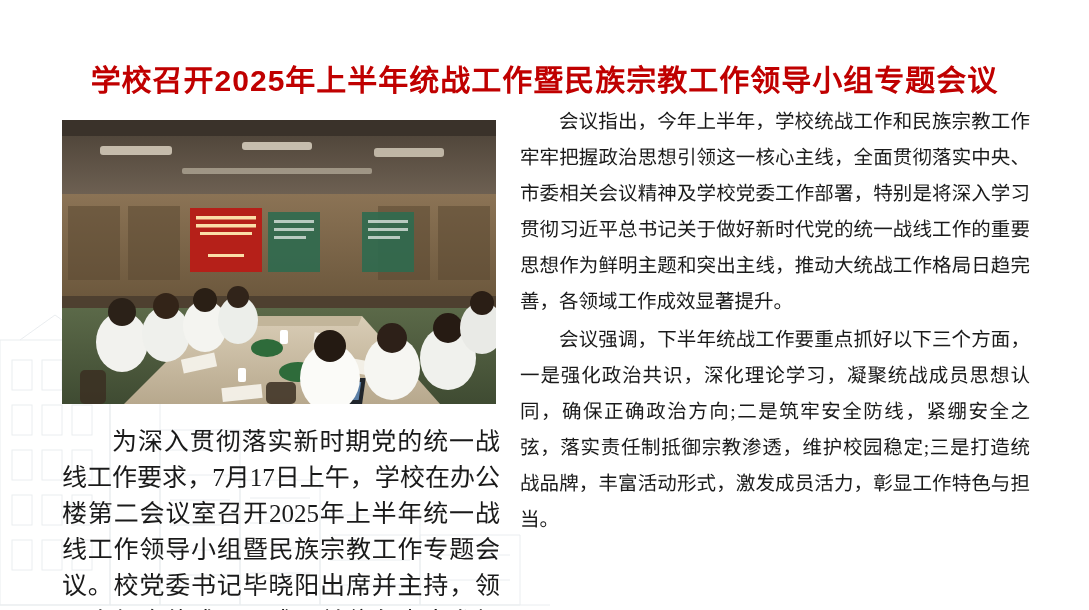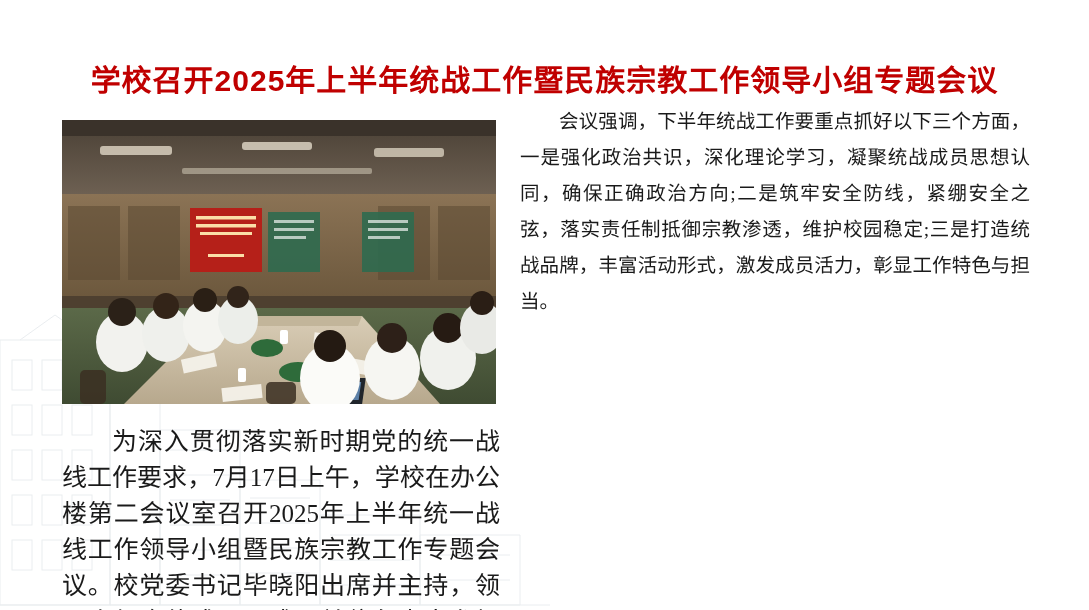--- a/index.html
+++ b/index.html
@@ -262,16 +262,17 @@
         <rect x="204" y="262" width="30" height="22" rx="5"></rect>
       </g>
     </svg>
   </div>
 
   <div class="left-text">
     <p>为深入贯彻落实新时期党的统一战线工作要求，7月17日上午，学校在办公楼第二会议室召开2025年上半年统一战线工作领导小组暨民族宗教工作专题会议。校党委书记毕晓阳出席并主持，领导小组全体成员及成员单位负责人参加会议。</p>
   </div>
 
   <div class="right-col">
+    <p>会议指出，今年上半年，学校统战工作和民族宗教工作牢牢把握政治思想引领这一核心主线，全面贯彻落实中央、市委相关会议精神及学校党委工作部署，特别是将深入学习贯彻习近平总书记关于做好新时代党的统一战线工作的重要思想作为鲜明主题和突出主线，推动大统战工作格局日趋完善，各领域工作成效显著提升。</p>
     <p>会议强调，下半年统战工作要重点抓好以下三个方面，一是强化政治共识，深化理论学习，凝聚统战成员思想认同，确保正确政治方向;二是筑牢安全防线，紧绷安全之弦，落实责任制抵御宗教渗透，维护校园稳定;三是打造统战品牌，丰富活动形式，激发成员活力，彰显工作特色与担当。</p>
   </div>
 
 </div>
 
 </body></html>

